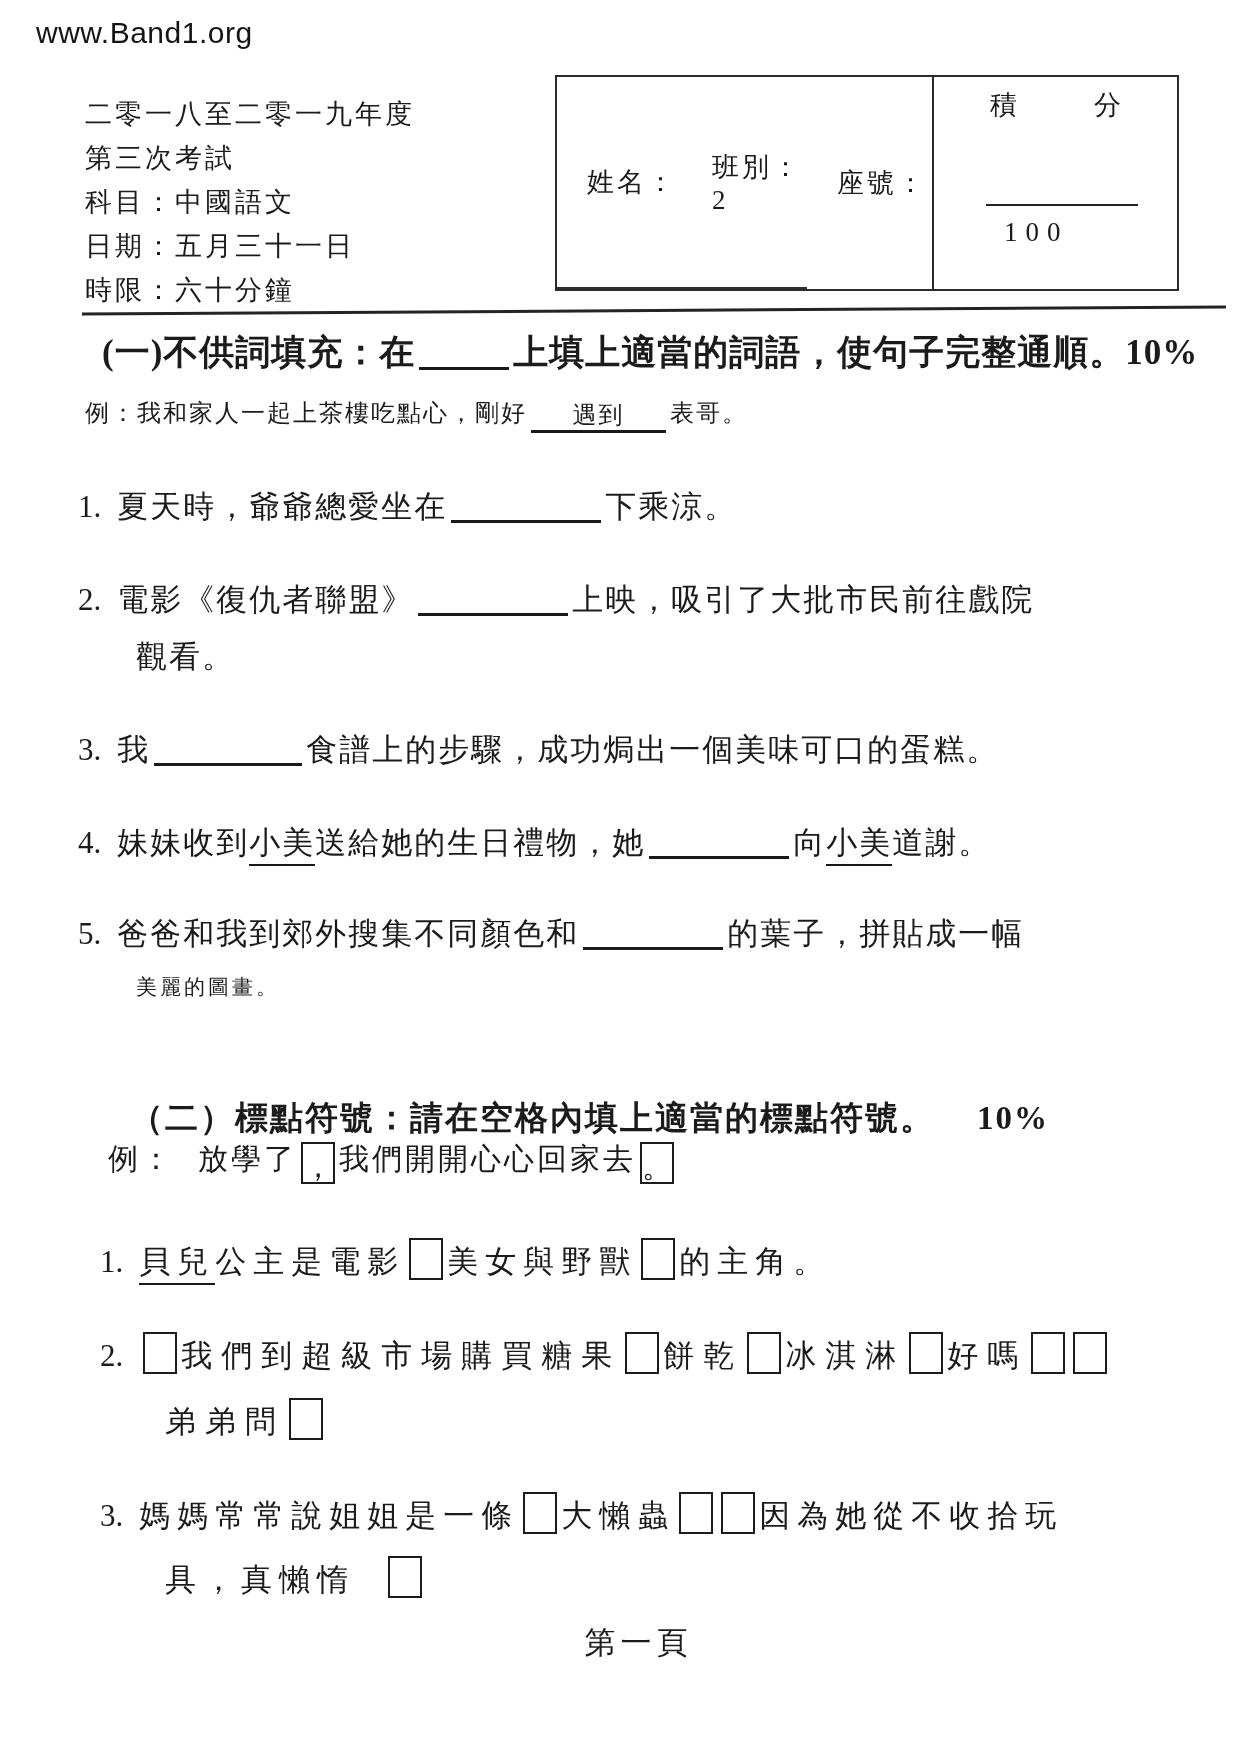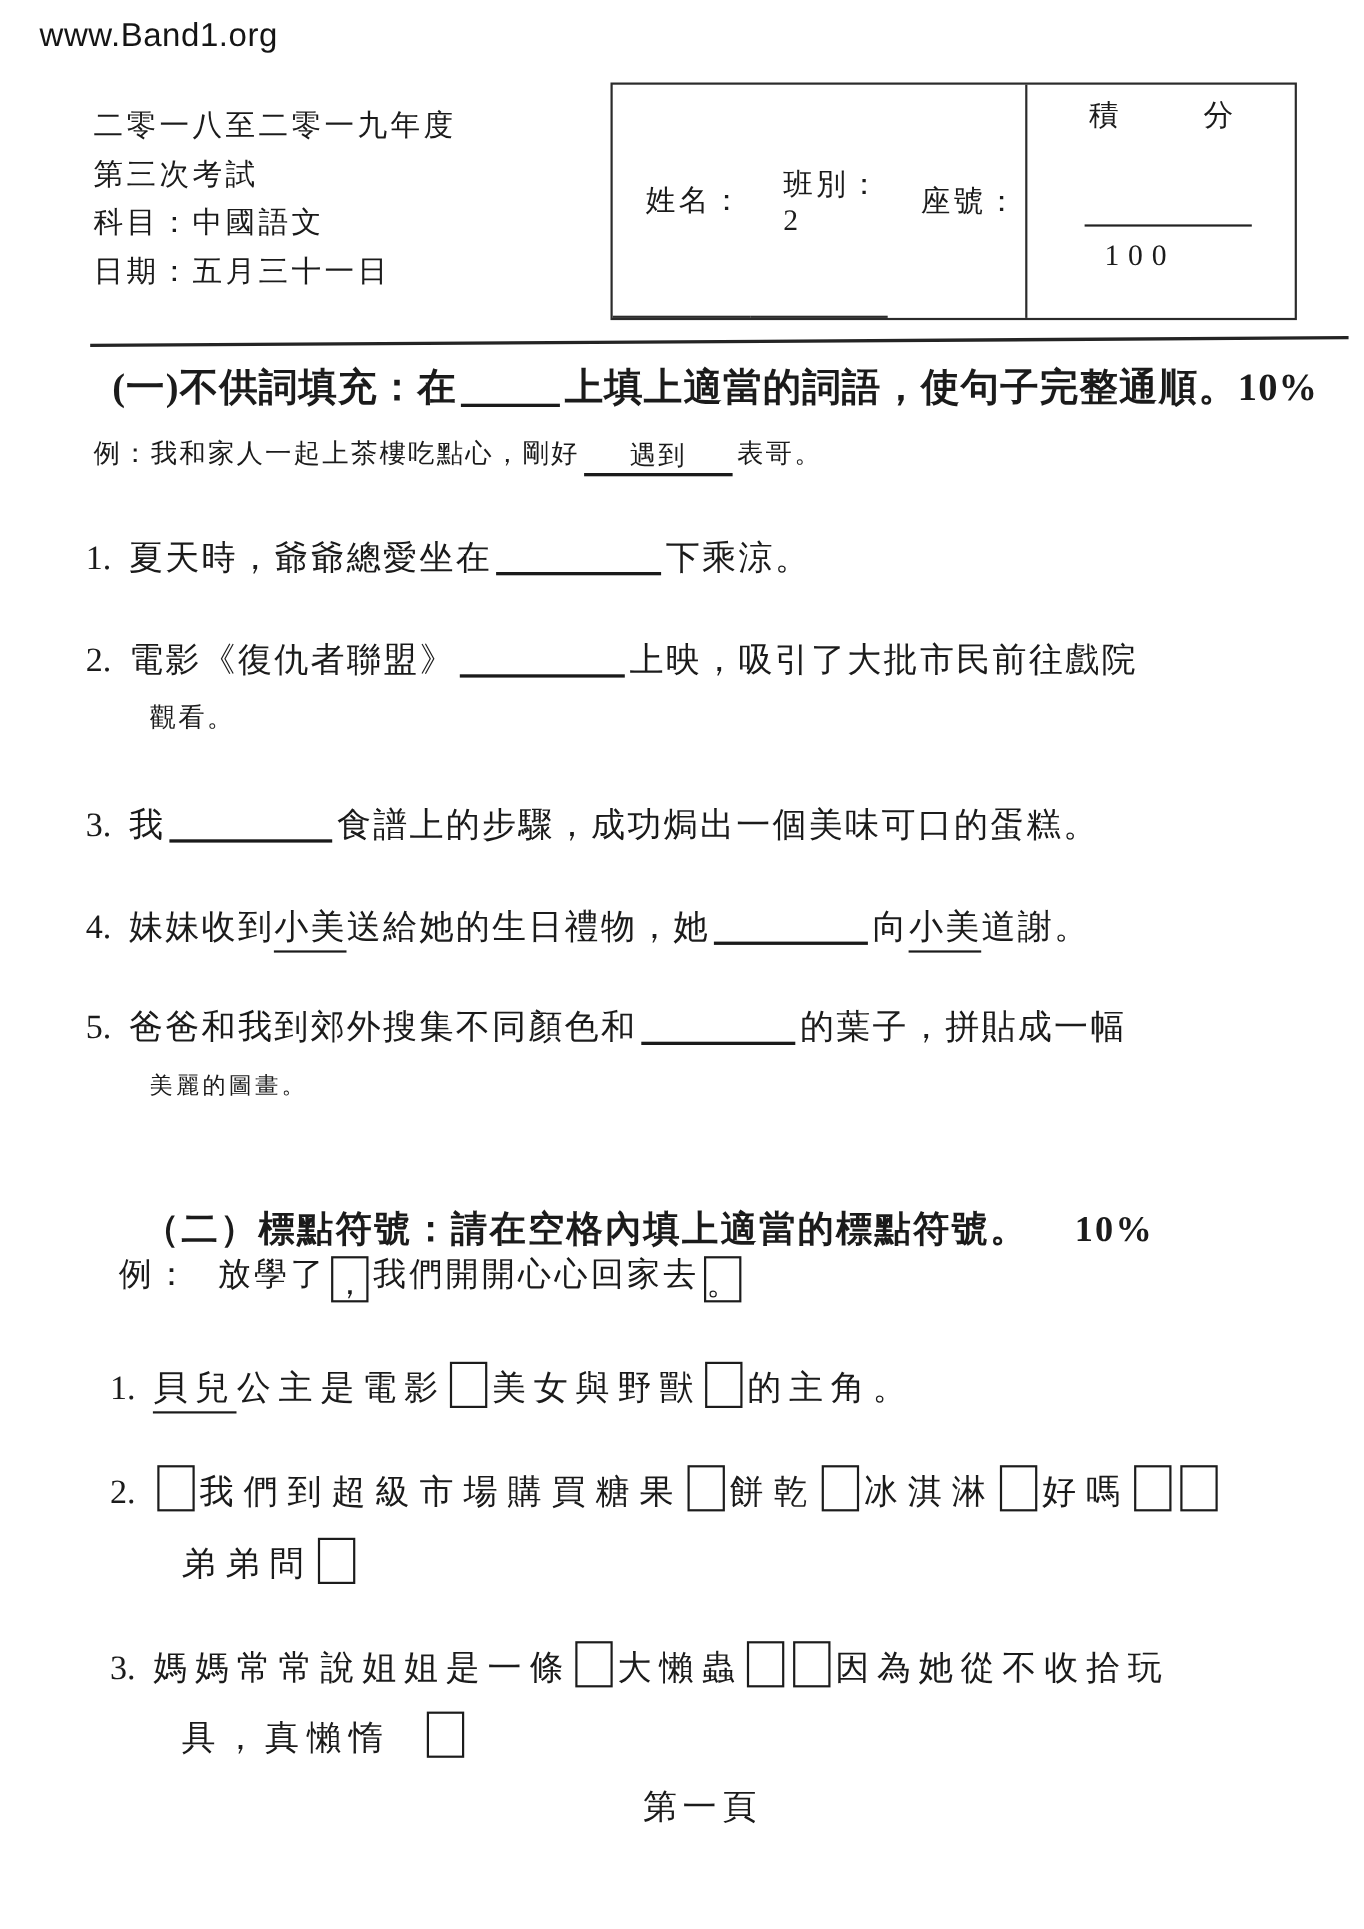--- a/index.html
+++ b/index.html
@@ -72,20 +72,21 @@
 
 <div class="page">
 
   <div class="watermark">www.Band1.org</div>
 
   <div class="exam-info">
     <div>二零一八至二零一九年度</div>
     <div>第三次考試</div>
     <div>科目：中國語文</div>
     <div>日期：五月三十一日</div>
+    <div>時限：六十分鐘</div>
   </div>
 
   <div class="name-score-box">
     <div class="name-cells">
       <div class="name-cell">姓名：</div>
       <div class="name-cell">班別：2</div>
       <div class="name-cell">座號：</div>
     </div>
     <div class="score-cell">
       <span class="score-title-left">積</span>
@@ -113,21 +114,21 @@
         <span>夏天時，爺爺總愛坐在</span>
         <span class="blank" style="width: 150px;"></span>
         <span>下乘涼。</span>
       </div>
       <div class="qline" style="left: 78px; top: 581px; font-size: 31px; letter-spacing: 2px;">
         <span class="qnum">2.</span>
         <span>電影《復仇者聯盟》</span>
         <span class="blank" style="width: 150px;"></span>
         <span>上映，吸引了大批市民前往戲院</span>
       </div>
-      <div class="qline" style="left: 136px; top: 638px; font-size: 24px; letter-spacing: 2px;">
+      <div class="qline" style="left: 136px; top: 638px; font-size: 31px; letter-spacing: 2px;">
         <span>觀看。</span>
       </div>
       <div class="qline" style="left: 78px; top: 731px; font-size: 31px; letter-spacing: 2px;">
         <span class="qnum">3.</span>
         <span>我</span>
         <span class="blank" style="width: 148px;"></span>
         <span>食譜上的步驟，成功焗出一個美味可口的蛋糕。</span>
       </div>
       <div class="qline" style="left: 78px; top: 824px; font-size: 31px; letter-spacing: 2px;">
         <span class="qnum">4.</span>

